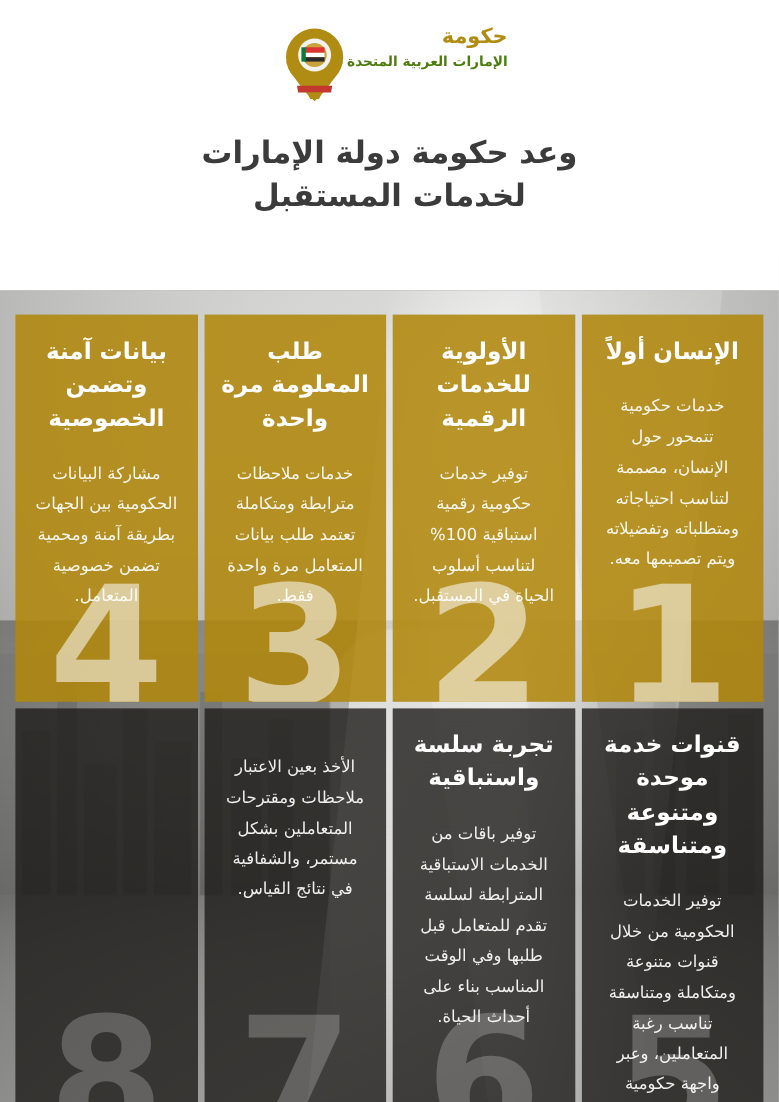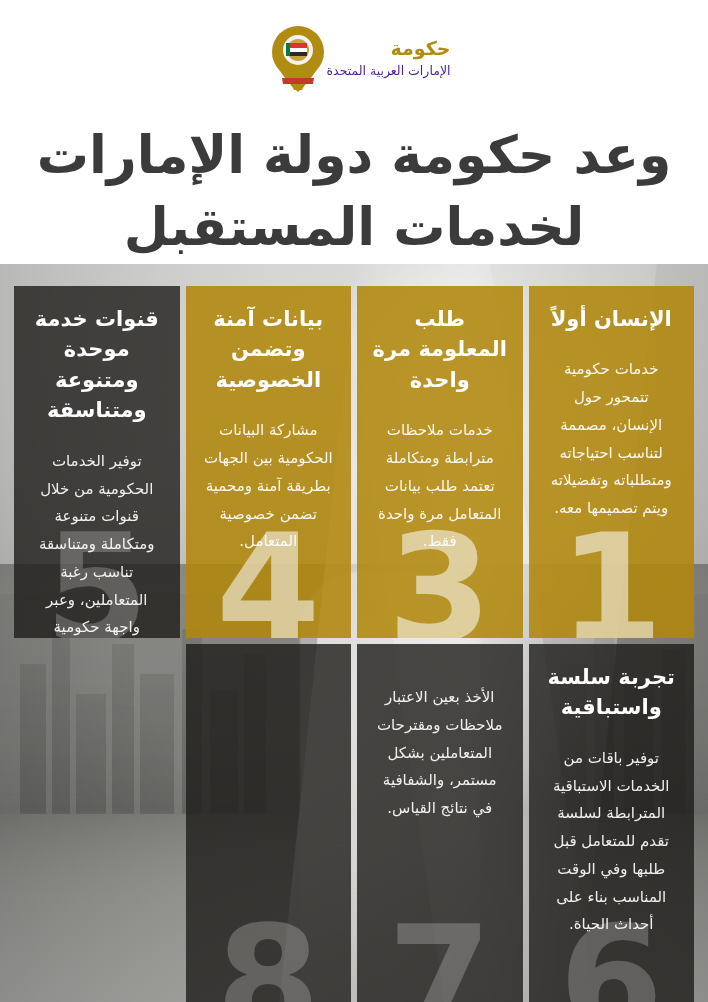--- a/index.html
+++ b/index.html
@@ -15,21 +15,21 @@
     position: relative;
   }
   
   .header {
     height: 264px;
     background: #ffffff;
     position: relative;
   }
   .emblem-row {
     display: flex;
-    align-items: center;
+    align-items: flex-start;
     justify-content: center;
     padding-top: 22px;
     padding-left: 11px;
   }
   .emblem {
     width: 58px;
     height: 72px;
     position: relative;
   }
   .emblem svg { display: block; }
@@ -38,30 +38,30 @@
     line-height: 1.25;
   }
   .emblem-text .t1 {
     font-size: 19px;
     font-weight: bold;
     color: #b08d12;
     letter-spacing: 1px;
   }
   .emblem-text .t2 {
     font-size: 12.5px;
-    font-weight: normal;
-    color: #4c1d95;
+    font-weight: bold;
+    color: #4d7c0f;
     margin-top: 2px;
   }
   .main-title {
     margin-top: 26px;
     text-align: center;
     color: #3b3b3b;
     font-weight: bold;
-    font-size: 52px;
+    font-size: 28px;
     line-height: 1.38;
     letter-spacing: 0px;
     padding: 0 36px;
   }
   .main-title .l2 { display: block; }
 
   
   .poster {
     position: relative;
     width: 708px;
@@ -250,20 +250,25 @@
   </div>
 
   <div class="grid">
 
     <div class="cell gold">
       <div class="title">الإنسان أولاً</div>
       <div class="desc">خدمات حكومية تتمحور حول الإنسان، مصممة لتناسب احتياجاته ومتطلباته وتفضيلاته ويتم تصميمها معه.</div>
       <div class="num">1</div>
     </div>
 
+    <div class="cell gold">
+      <div class="title">الأولوية للخدمات الرقمية</div>
+      <div class="desc">توفير خدمات حكومية رقمية استباقية 100% لتناسب أسلوب الحياة في المستقبل.</div>
+      <div class="num">2</div>
+    </div>
 
     <div class="cell gold">
       <div class="title">طلب المعلومة مرة واحدة</div>
       <div class="desc">خدمات ملاحظات مترابطة ومتكاملة تعتمد طلب بيانات المتعامل مرة واحدة فقط.</div>
       <div class="num">3</div>
     </div>
 
     <div class="cell gold">
       <div class="title">بيانات آمنة وتضمن الخصوصية</div>
       <div class="desc">مشاركة البيانات الحكومية بين الجهات بطريقة آمنة ومحمية تضمن خصوصية المتعامل.</div>

